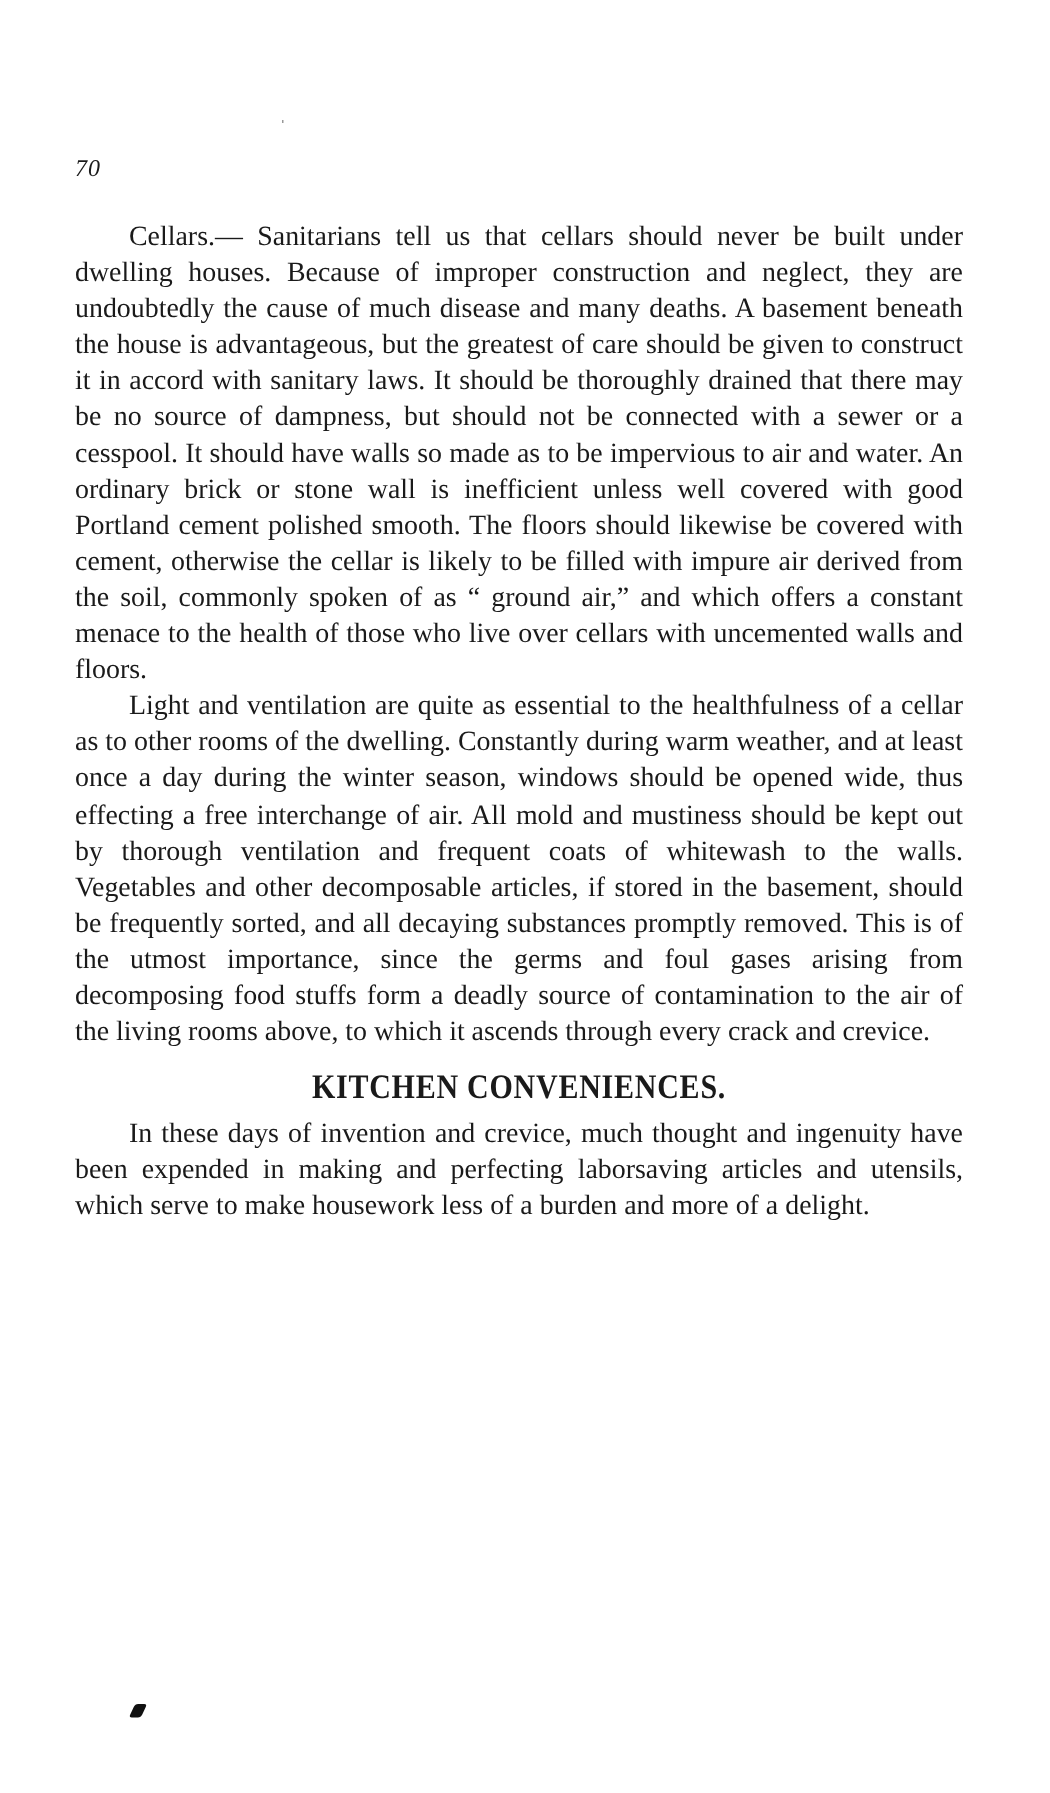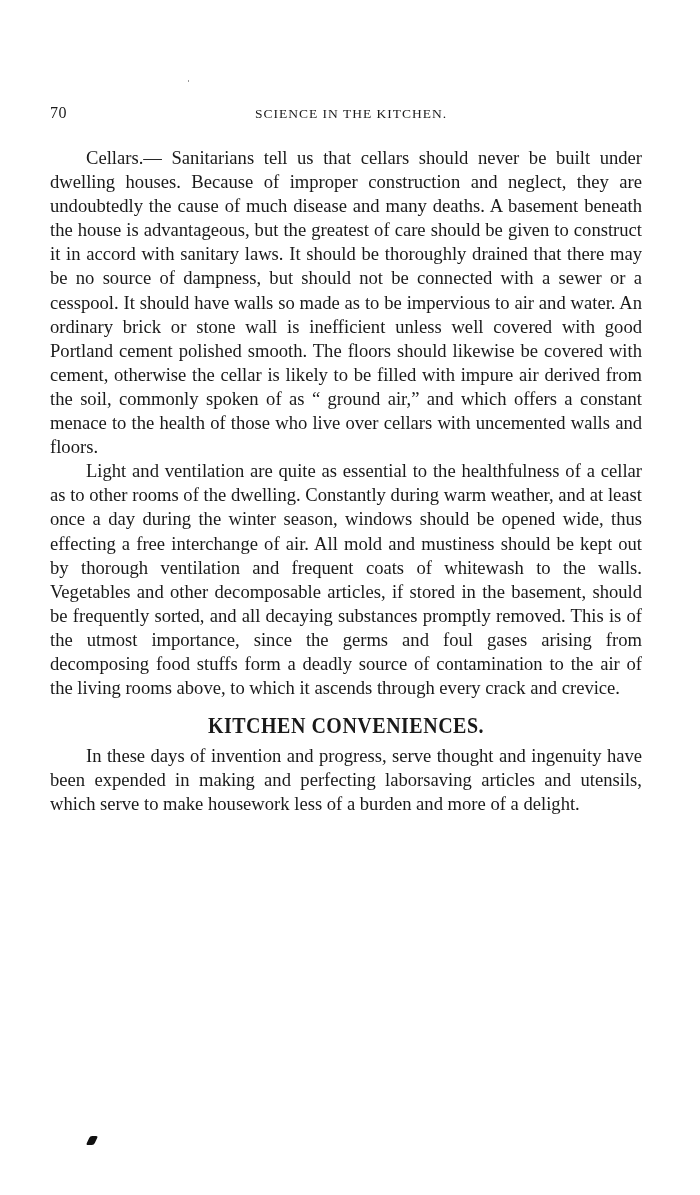--- a/index.html
+++ b/index.html
@@ -28,20 +28,21 @@
     width: 592px;
     height: 22px;
     font-size: 14px;
     letter-spacing: 0.6px;
   }
   .page-number {
     position: absolute;
     left: 0;
     top: 0;
     font-size: 16px;
+    font-style: italic;
   }
   .running-title {
     position: absolute;
     left: 0;
     width: 592px;
     top: 2px;
     text-align: center;
     font-size: 13.5px;
     letter-spacing: 1px;
     padding-left: 10px;
@@ -97,36 +98,35 @@
 </style>
 </head>
 <body>
 
 <div class="speck"></div>
 
 <div class="page">
 
   <div class="running-head">
     <span class="page-number">70</span>
-    <div class="running-title">SCIENCE IN THE KITCHEN.</div>
   </div>
 
   <div class="body-text">
 
 
     <p class="para indent">
       <span class="lead-in">Cellars.</span><span>— Sanitarians tell us that cellars should never be built under dwelling houses. Because of improper construction and neglect, they are undoubtedly the cause of much disease and many deaths. A basement beneath the house is advantageous, but the greatest of care should be given to construct it in accord with sanitary laws. It should be thoroughly drained that there may be no source of dampness, but should not be connected with a sewer or a cesspool. It should have walls so made as to be impervious to air and water. An ordinary brick or stone wall is inefficient unless well covered with good Portland cement polished smooth. The floors should likewise be covered with cement, otherwise the cellar is likely to be filled with impure air derived from the soil, commonly spoken of as “ ground air,” and which offers a constant menace to the health of those who live over cellars with uncemented walls and floors.</span>
     </p>
 
     <p class="para indent">
       <span>Light and ventilation are quite as essential to the healthfulness of a cellar as to other rooms of the dwelling. Constantly during warm weather, and at least once a day during the winter season, windows should be opened wide, thus effecting a free interchange of air. All mold and mustiness should be kept out by thorough ventilation and frequent coats of whitewash to the walls. Vegetables and other decomposable articles, if stored in the basement, should be frequently sorted, and all decaying substances promptly removed. This is of the utmost importance, since the germs and foul gases arising from decomposing food stuffs form a deadly source of contamination to the air of the living rooms above, to which it ascends through every crack and crevice.</span>
     </p>
 
     <div class="section-heading">KITCHEN CONVENIENCES.</div>
 
     <p class="para indent">
-      <span>In these days of invention and progress, serve thought and ingenuity have been expended in making and perfecting laborsaving articles and utensils, which serve to make housework less of a burden and more of a delight.</span>
+      <span>In these days of invention and crevice, much thought and ingenuity have been expended in making and perfecting laborsaving articles and utensils, which serve to make housework less of a burden and more of a delight.</span>
     </p>
 
   </div>
 </div>
 
 <div class="stray-mark"></div>
 
 </body></html>

